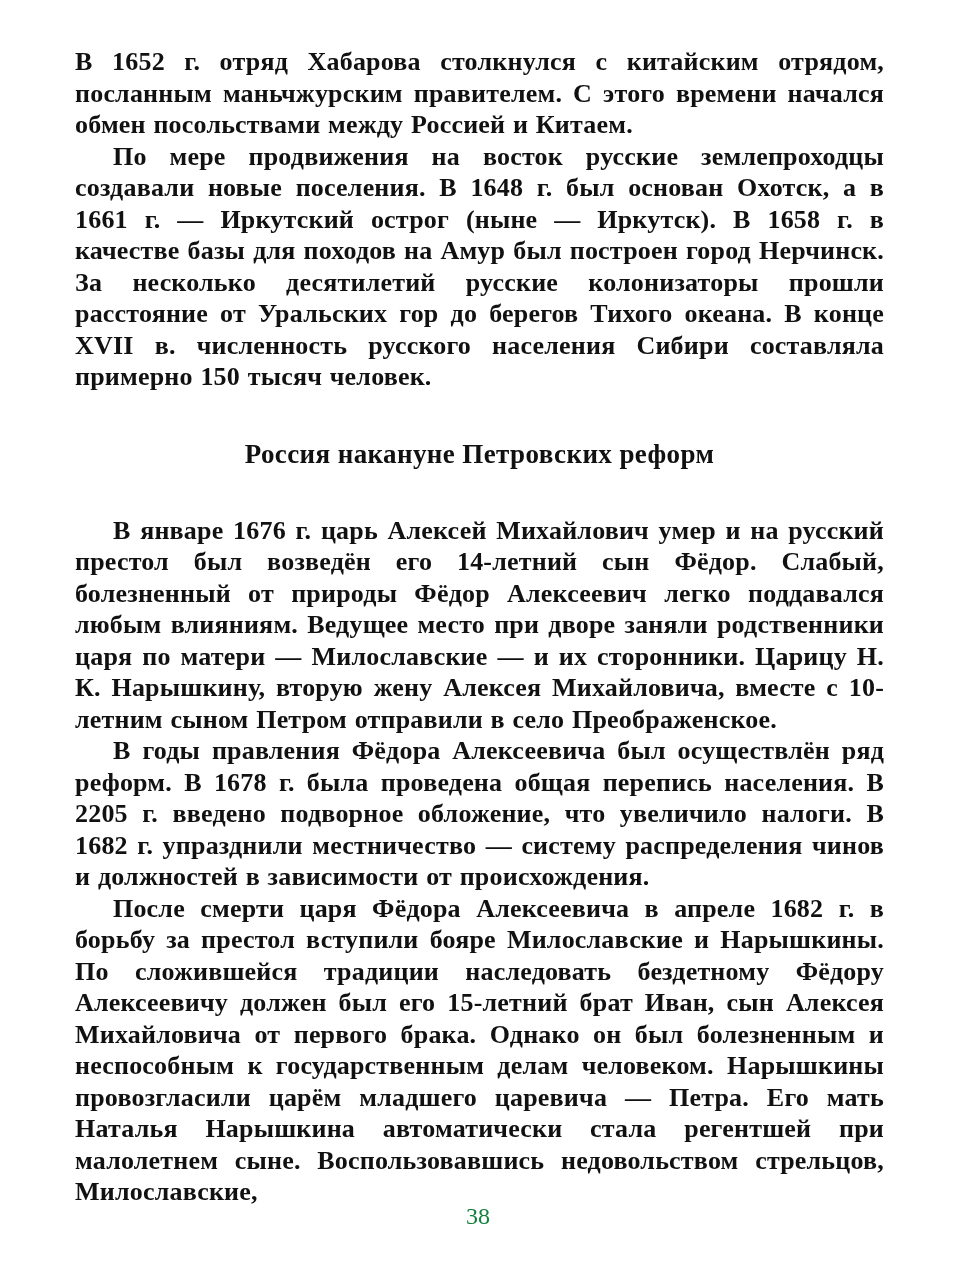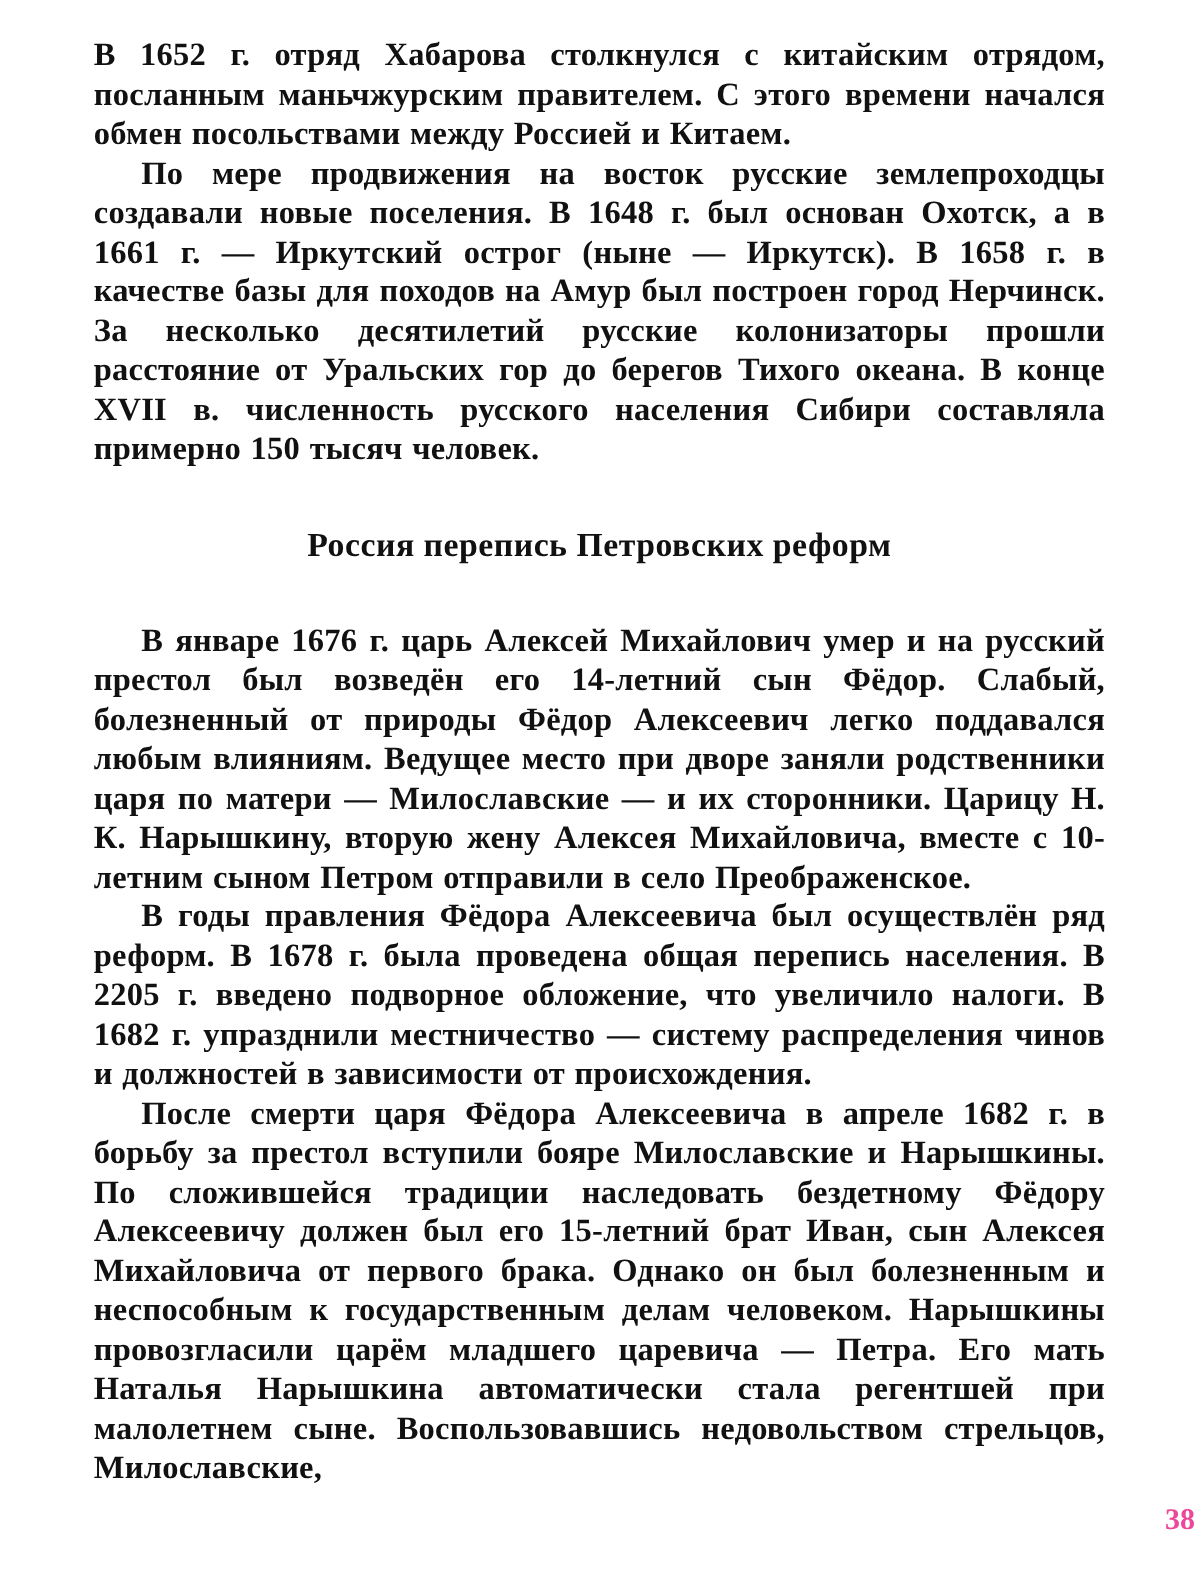--- a/index.html
+++ b/index.html
@@ -12,21 +12,21 @@
       height: 1268px;
       overflow: hidden;
       position: relative;
       font-family: "Liberation Serif", "DejaVu Serif", serif;
       color: #111111;
     }
     .page {
       box-sizing: border-box;
       width: 956px;
       height: 1268px;
-      padding: 28px 72px 0 75px;
+      padding: 46px 72px 0 75px;
       position: relative;
     }
     .para {
       margin: 0;
       font-size: 26px;
       line-height: 31.5px;
       font-weight: 700;
       text-align: justify;
       text-indent: 38px;
       letter-spacing: 0.2px;
@@ -41,36 +41,36 @@
       line-height: 32px;
       font-weight: 700;
       text-align: center;
       letter-spacing: 0.4px;
     }
     .page-number {
       position: absolute;
       left: 0;
       right: 0;
       bottom: 38px;
-      text-align: right;
+      text-align: center;
       font-size: 24px;
-      font-weight: 700;
-      color: #ec4899;
+      font-weight: 400;
+      color: #15803d;
     }
   </style>
 </head>
 <body>
 
 <div class="page">
 
   <p class="para no-indent">В 1652 г. отряд Хабарова столкнулся с китайским отрядом, посланным маньчжурским правителем. С этого времени начался обмен посольствами между Россией и Китаем.</p>
 
   <p class="para">По мере продвижения на восток русские землепроходцы создавали новые поселения. В 1648 г. был основан Охотск, а в 1661 г. — Иркутский острог (ныне — Иркутск). В 1658 г. в качестве базы для походов на Амур был построен город Нерчинск. За несколько десятилетий русские колонизаторы прошли расстояние от Уральских гор до берегов Тихого океана. В конце XVII в. численность русского населения Сибири составляла примерно 150 тысяч человек.</p>
 
-  <h2 class="section-heading">Россия перепись Петровских реформ</h2>
+  <h2 class="section-heading">Россия накануне Петровских реформ</h2>
 
   <p class="para">В январе 1676 г. царь Алексей Михайлович умер и на русский престол был возведён его 14-летний сын Фёдор. Слабый, болезненный от природы Фёдор Алексеевич легко поддавался любым влияниям. Ведущее место при дворе заняли родственники царя по матери — Милославские — и их сторонники. Царицу Н. К. Нарышкину, вторую жену Алексея Михайловича, вместе с 10-летним сыном Петром отправили в село Преображенское.</p>
 
   <p class="para">В годы правления Фёдора Алексеевича был осуществлён ряд реформ. В 1678 г. была проведена общая перепись населения. В 2205 г. введено подворное обложение, что увеличило налоги. В 1682 г. упразднили местничество — систему распределения чинов и должностей в зависимости от происхождения.</p>
 
   <p class="para">После смерти царя Фёдора Алексеевича в апреле 1682 г. в борьбу за престол вступили бояре Милославские и Нарышкины. По сложившейся традиции наследовать бездетному Фёдору Алексеевичу должен был его 15-летний брат Иван, сын Алексея Михайловича от первого брака. Однако он был болезненным и неспособным к государственным делам человеком. Нарышкины провозгласили царём младшего царевича — Петра. Его мать Наталья Нарышкина автоматически стала регентшей при малолетнем сыне. Воспользовавшись недовольством стрельцов, Милославские,</p>
 
   <div class="page-number">38</div>
 
 </div>

